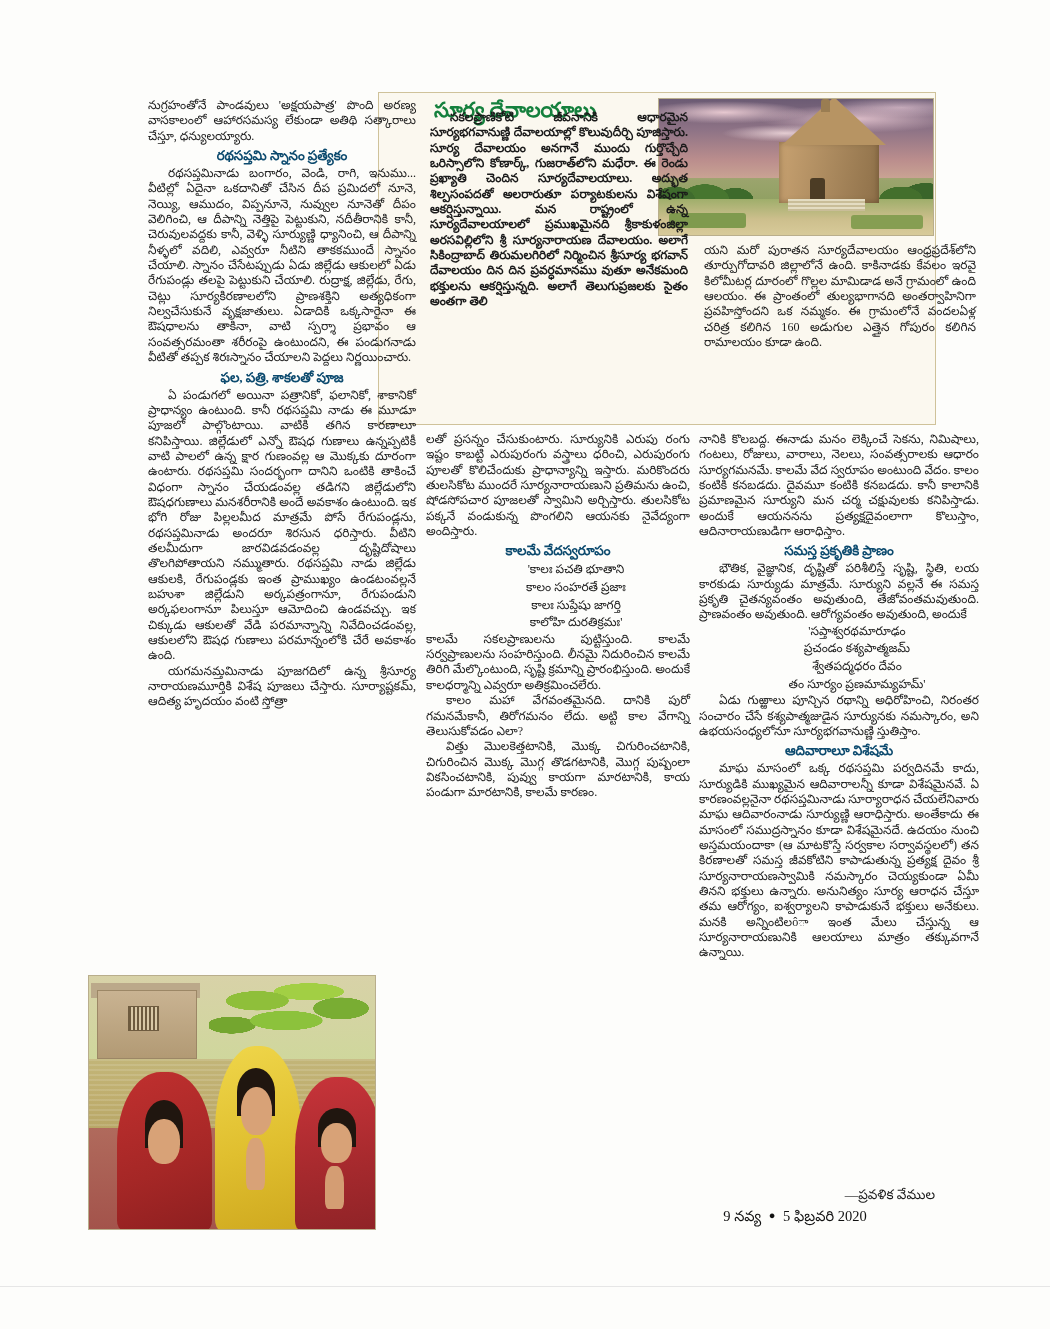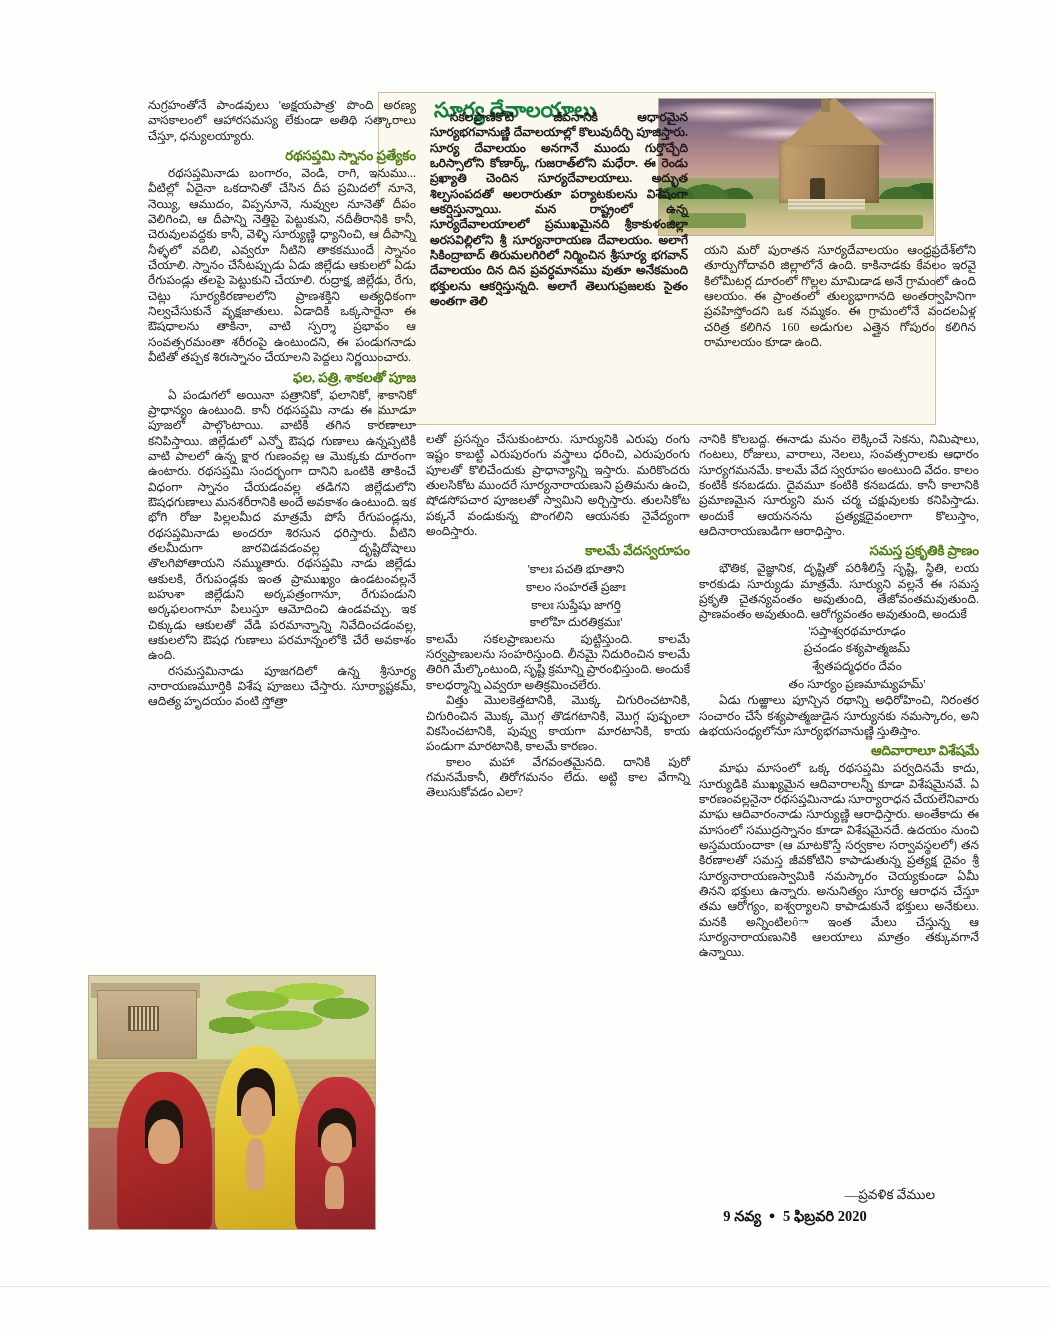--- a/index.html
+++ b/index.html
@@ -22,25 +22,25 @@
     line-height:15.35px;
     color:#1a1a1a;
     text-align:justify;
     text-justify:inter-word;
     hyphens:none;
     margin-left:44px;
   }
   .col p{margin:0 0 0 0;text-indent:20px;}
   .col p.noind{text-indent:0;}
   .sub{
-    color:#4d7c0f;
+    color:#0c4a6e;
     font-weight:bold;
     font-size:13.4px;
     line-height:17px;
-    text-align:right;
+    text-align:center;
     text-indent:0 !important;
     margin:3px 0 2px 0;
     letter-spacing:-0.1px;
   }
   .verse{
     text-indent:0;
     text-align:center;
     padding-left:16px;
     line-height:17.6px;
     margin:1px 0 1px 0;
@@ -177,21 +177,21 @@
     background:#d49d73;border-radius:40% 40% 18% 18%;}
 
   
   .byline{
     position:absolute;left:655px;top:1186px;width:280px;
     text-align:right;font-size:13.5px;line-height:17px;color:#1a1a1a;
   }
   .dateline{
     position:absolute;left:655px;top:1206px;width:280px;
     text-align:center;font-size:14.5px;line-height:19px;color:#111;
-    font-weight:bold;
+    font-weight:normal;
   }
   .dateline .dot{font-size:11px;vertical-align:2px;padding:0 4px;}
   .dateline .num{font-family:"Liberation Serif",serif;}
   .footer{
     position:absolute;left:28px;top:1363px;
     font-family:Liberation Serif, serif;
     font-size:14px;color:#555;letter-spacing:.4px;
   }
   .rule{
     position:absolute;left:0;top:1286px;width:1050px;height:1px;background:#e6e6e6;
@@ -227,33 +227,33 @@
   <div class="col" id="col-right-box">
     <p class="noind">యని మరో పురాతన సూర్యదేవాలయం ఆంధ్రప్రదేశ్‌లోని తూర్పుగోదావరి జిల్లాలోనే ఉంది. కాకినాడకు కేవలం ఇరవై కిలోమీటర్ల దూరంలో గొల్లల మామిడాడ అనే గ్రామంలో ఉంది ఆలయం. ఈ ప్రాంతంలో తుల్యభాగానది అంతర్వాహినిగా ప్రవహిస్తోందని ఒక నమ్మకం. ఈ గ్రామంలోనే వందలఏళ్ల చరిత్ర కలిగిన 160 అడుగుల ఎత్తైన గోపురం కలిగిన రామాలయం కూడా ఉంది.</p>
   </div>
 
   <div class="col" id="col-left">
     <p class="noind">ను‌గ్రహంతోనే పాండవులు 'అక్షయపాత్ర' పొంది అరణ్య వాసకాలంలో ఆహారసమస్య లేకుండా అతిథి సత్కారాలు చేస్తూ, ధన్యులయ్యారు.</p>
     <div class="sub">రథసప్తమి స్నానం ప్రత్యేకం</div>
     <p>రథసప్తమినాడు బంగారం, వెండి, రాగి, ఇనుము... వీటిల్లో ఏదైనా ఒకదానితో చేసిన దీప ప్రమిదలో నూనె, నెయ్యి, ఆముదం, విప్పనూనె, నువ్వుల నూనెతో దీపం వెలిగించి, ఆ దీపాన్ని నెత్తిపై పెట్టుకుని, నదీతీరానికి కానీ, చెరువులవద్దకు కానీ, వెళ్ళి సూర్యుణ్ణి ధ్యానించి, ఆ దీపాన్ని నీళ్ళలో వదిలి, ఎవ్వరూ నీటిని తాకకముందే స్నానం చేయాలి. స్నానం చేసేటప్పుడు ఏడు జిల్లేడు ఆకులలో ఏడు రేగుపండ్లు తలపై పెట్టుకుని చేయాలి. రుద్రాక్ష, జిల్లేడు, రేగు, చెట్లు సూర్యకిరణాలలోని ప్రాణశక్తిని అత్యధికంగా నిల్వచేసుకునే వృక్షజాతులు. ఏడాదికి ఒక్కసారైనా ఈ ఔషధాలను తాకినా, వాటి స్పర్శా ప్రభావం ఆ సంవత్సరమంతా శరీరంపై ఉంటుందని, ఈ పండుగనాడు వీటితో తప్పక శిరఃస్నానం చేయాలని పెద్దలు నిర్ణయించారు.</p>
     <div class="sub">ఫల, పత్రి, శాకలతో పూజ</div>
     <p>ఏ పండుగలో అయినా పత్రానికో, ఫలానికో, శాకానికో ప్రాధాన్యం ఉంటుంది. కానీ రథసప్తమి నాడు ఈ మూడూ పూజలో పాల్గొంటాయి. వాటికి తగిన కారణాలూ కనిపిస్తాయి. జిల్లేడులో ఎన్నో ఔషధ గుణాలు ఉన్నప్పటికీ వాటి పాలలో ఉన్న క్షార గుణంవల్ల ఆ మొక్కకు దూరంగా ఉంటారు. రథసప్తమి సందర్భంగా దానిని ఒంటికి తాకించే విధంగా స్నానం చేయడంవల్ల తడిగని జిల్లేడులోని ఔషధగుణాలు మనశరీరానికి అందే అవకాశం ఉంటుంది. ఇక భోగి రోజు పిల్లలమీద మాత్రమే పోసే రేగుపండ్లను, రథసప్తమినాడు అందరూ శిరసున ధరిస్తారు. వీటిని తలమీదుగా జారవిడవడంవల్ల దృష్టిదోషాలు తొలగిపోతాయని నమ్ముతారు. రథసప్తమి నాడు జిల్లేడు ఆకులకి, రేగుపండ్లకు ఇంత ప్రాముఖ్యం ఉండటంవల్లనే బహుశా జిల్లేడుని అర్కపత్రంగానూ, రేగుపండుని అర్కఫలంగానూ పిలుస్తూ ఆమోదించి ఉండవచ్చు. ఇక చిక్కుడు ఆకులతో వేడి పరమాన్నాన్ని నివేదించడంవల్ల, ఆకులలోని ఔషధ గుణాలు పరమాన్నంలోకి చేరే అవకాశం ఉంది.</p>
-    <p>రసమస్తమినాడు పూజగదిలో ఉన్న శ్రీసూర్య నారాయణమూర్తికి విశేష పూజలు చేస్తారు. సూర్యాష్టకమ్, ఆదిత్య హృదయం వంటి స్తోత్రా</p>
+    <p>యగమనమ్తమినాడు పూజగదిలో ఉన్న శ్రీసూర్య నారాయణమూర్తికి విశేష పూజలు చేస్తారు. సూర్యాష్టకమ్, ఆదిత్య హృదయం వంటి స్తోత్రా</p>
   </div>
 
   <div class="col" id="col-mid-low">
     <p class="noind">లతో ప్రసన్నం చేసుకుంటారు. సూర్యునికి ఎరుపు రంగు ఇష్టం కాబట్టి ఎరుపురంగు వస్త్రాలు ధరించి, ఎరుపురంగు పూలతో కొలిచేందుకు ప్రాధాన్యాన్ని ఇస్తారు. మరికొందరు తులసికోట ముందరే సూర్యనారాయణుని ప్రతిమను ఉంచి, షోడసోపచార పూజలతో స్వామిని అర్చిస్తారు. తులసికోట పక్కనే వండుకున్న పొంగలిని ఆయనకు నైవేద్యంగా అందిస్తారు.</p>
     <div class="sub">కాలమే వేదస్వరూపం</div>
     <p class="verse">'కాలః పచతి భూతాని</p>
     <p class="verse">కాలం సంహరతే ప్రజాః</p>
     <p class="verse">కాలః సుప్తేషు జాగర్తి</p>
     <p class="verse">కాలోహి దురతిక్రమః'</p>
     <p class="noind">కాలమే సకలప్రాణులను పుట్టిస్తుంది. కాలమే సర్వప్రాణులను సంహరిస్తుంది. లీనమై నిదురించిన కాలమే తిరిగి మేల్కొంటుంది, సృష్టి క్రమాన్ని ప్రారంభిస్తుంది. అందుకే కాలధర్మాన్ని ఎవ్వరూ అతిక్రమించలేరు.</p>
+    <p>కాలం మహా వేగవంతమైనది. దానికి పురో గమనమేకానీ, తిరోగమనం లేదు. అట్టి కాల వేగాన్ని తెలుసుకోవడం ఎలా?</p>
     <p>విత్తు మొలకెత్తటానికి, మొక్క చిగురించటానికి, చిగురించిన మొక్క మొగ్గ తొడగటానికి, మొగ్గ పుష్పంలా వికసించటానికి, పువ్వు కాయగా మారటానికి, కాయ పండుగా మారటానికి, కాలమే కారణం.</p>
-    <p>కాలం మహా వేగవంతమైనది. దానికి పురో గమనమేకానీ, తిరోగమనం లేదు. అట్టి కాల వేగాన్ని తెలుసుకోవడం ఎలా?</p>
   </div>
 
   <div class="col" id="col-right-low">
     <p class="noind">నానికి కొలబద్ద. ఈనాడు మనం లెక్కించే సెకను, నిమిషాలు, గంటలు, రోజులు, వారాలు, నెలలు, సంవత్సరాలకు ఆధారం సూర్యగమనమే. కాలమే వేద స్వరూపం అంటుంది వేదం. కాలం కంటికి కనబడదు. దైవమూ కంటికి కనబడదు. కానీ కాలానికి ప్రమాణమైన సూర్యుని మన చర్మ చక్షువులకు కనిపిస్తాడు. అందుకే ఆయననను ప్రత్యక్షదైవంలాగా కొలుస్తాం, ఆదినారాయణుడిగా ఆరాధిస్తాం.</p>
     <div class="sub">సమస్త ప్రకృతికి ప్రాణం</div>
     <p>భౌతిక, వైజ్ఞానిక, దృష్టితో పరిశీలిస్తే సృష్టి, స్థితి, లయ కారకుడు సూర్యుడు మాత్రమే. సూర్యుని వల్లనే ఈ సమస్త ప్రకృతి చైతన్యవంతం అవుతుంది, తేజోవంతమవుతుంది. ప్రాణవంతం అవుతుంది. ఆరోగ్యవంతం అవుతుంది, అందుకే</p>
     <p class="verse">'సప్తాశ్వరథమారూఢం</p>
     <p class="verse">ప్రచండం కశ్యపాత్మజమ్</p>
     <p class="verse">శ్వేతపద్మధరం దేవం</p>
     <p class="verse">తం సూర్యం ప్రణమామ్యహమ్'</p>

